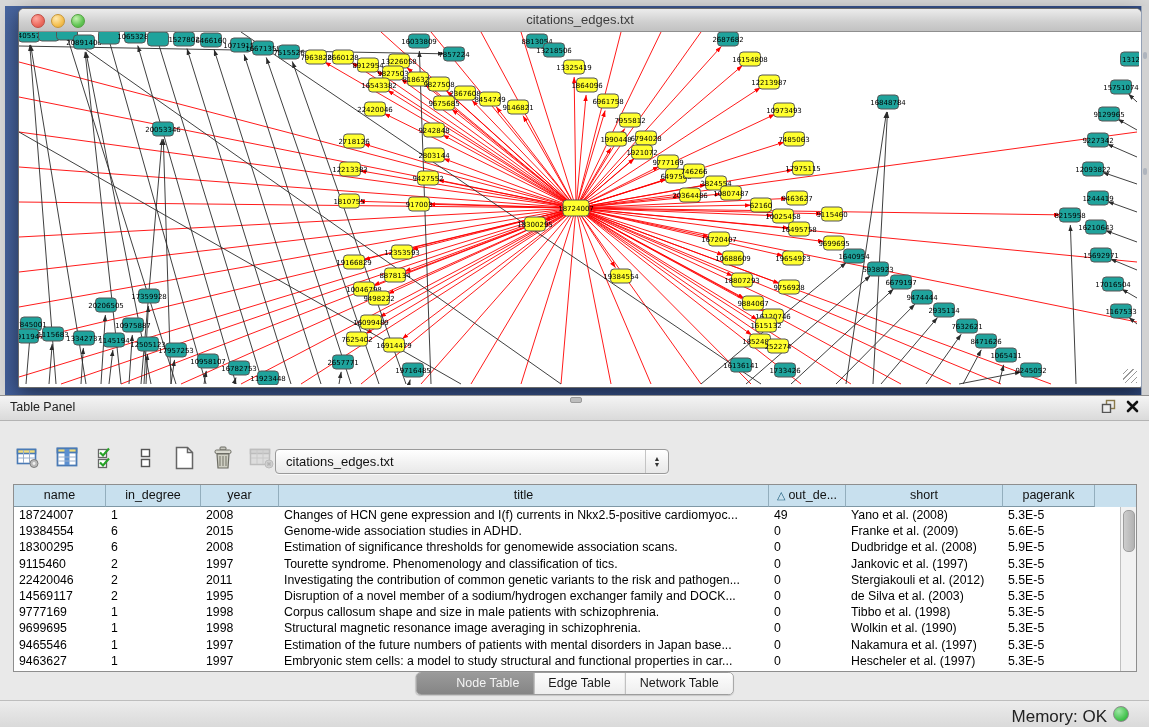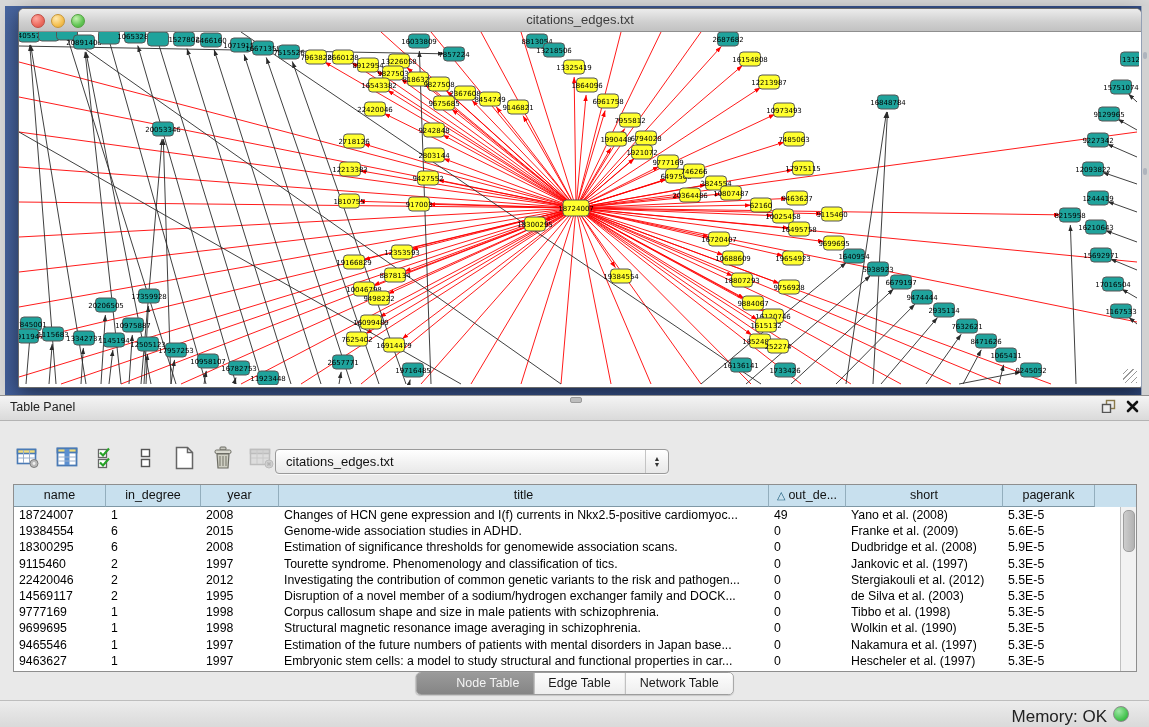--- a/index.html
+++ b/index.html
@@ -649,21 +649,21 @@
           <div class="td" style="width: 95px;">2</div>
           <div class="td" style="width: 78px;">1997</div>
           <div class="td" style="width: 490px;">Tourette syndrome. Phenomenology and classification of tics.</div>
           <div class="td" style="width: 77px;">0</div>
           <div class="td" style="width: 157px;">Jankovic et al. (1997)</div>
           <div class="td" style="width: 92px;">5.3E-5</div>
         </div>
         <div class="trow">
           <div class="td" style="width: 92px;">22420046</div>
           <div class="td" style="width: 95px;">2</div>
-          <div class="td" style="width: 78px;">2012</div>
+          <div class="td" style="width: 78px;">2011</div>
           <div class="td" style="width: 490px;">Investigating the contribution of common genetic variants to the risk and pathogen...</div>
           <div class="td" style="width: 77px;">0</div>
           <div class="td" style="width: 157px;">Stergiakouli et al. (2012)</div>
           <div class="td" style="width: 92px;">5.5E-5</div>
         </div>
         <div class="trow">
           <div class="td" style="width: 92px;">14569117</div>
           <div class="td" style="width: 95px;">2</div>
           <div class="td" style="width: 78px;">1995</div>
           <div class="td" style="width: 490px;">Disruption of a novel member of a sodium/hydrogen exchanger family and DOCK...</div>

